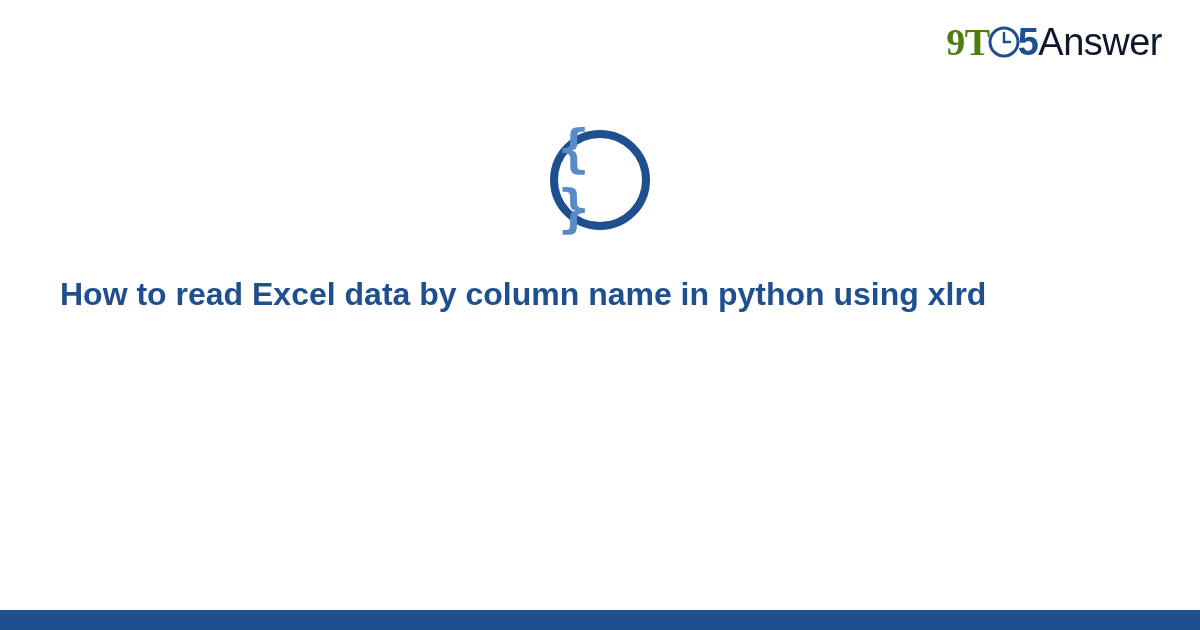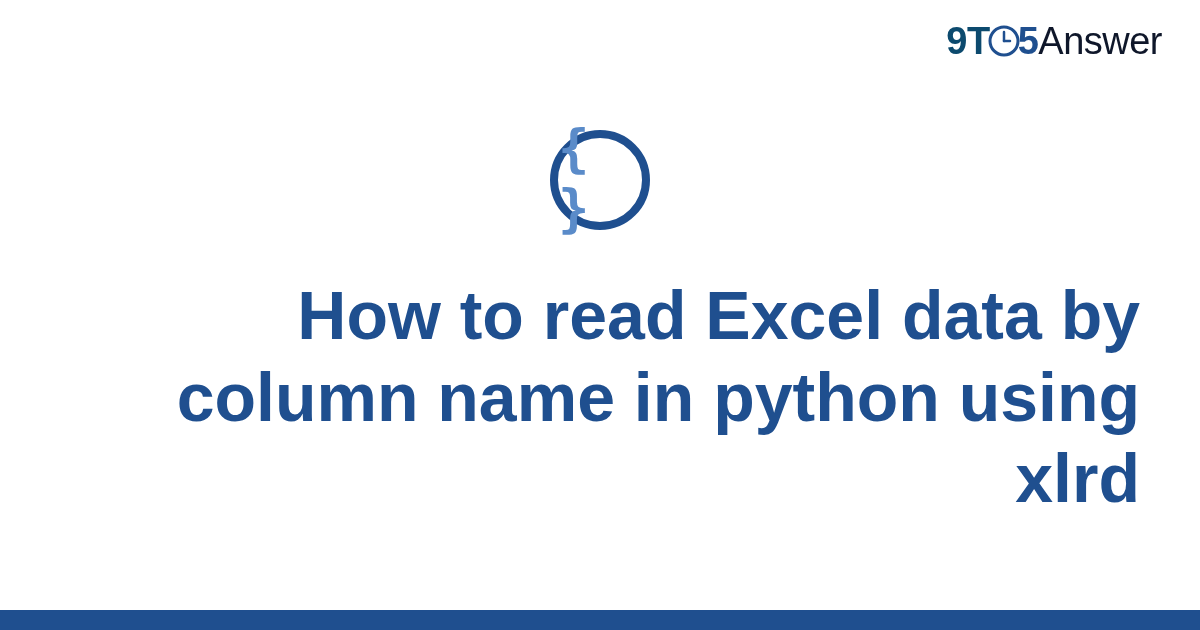--- a/index.html
+++ b/index.html
@@ -17,22 +17,23 @@
     }
     .logo {
       position: absolute;
       top: 20px;
       right: 38px;
       font-size: 38px;
       font-weight: 500;
       letter-spacing: -0.5px;
     }
     .logo-9t {
-      color: #0c4a6e;
+      color: #4d7c0f;
       font-weight: 600;
+      font-family: Liberation Serif, serif;
     }
     .logo-o {
       display: inline-flex;
       align-items: center;
       justify-content: center;
       vertical-align: middle;
       margin: 0 -2px;
       position: relative;
       top: -3px;
     }
@@ -64,23 +65,23 @@
       letter-spacing: 6px;
       font-family: Consolas, Monaco, monospace;
       position: relative;
       top: -2px;
     }
     .title {
       position: absolute;
       top: 275px;
       left: 0;
       right: 0;
-      text-align: right;
+      text-align: left;
       color: #1f4f8f;
-      font-size: 68px;
+      font-size: 32px;
       font-weight: 700;
       line-height: 1.2;
       padding: 0 60px;
     }
     .bottom-bar {
       position: absolute;
       bottom: 0;
       left: 0;
       right: 0;
       height: 20px;

